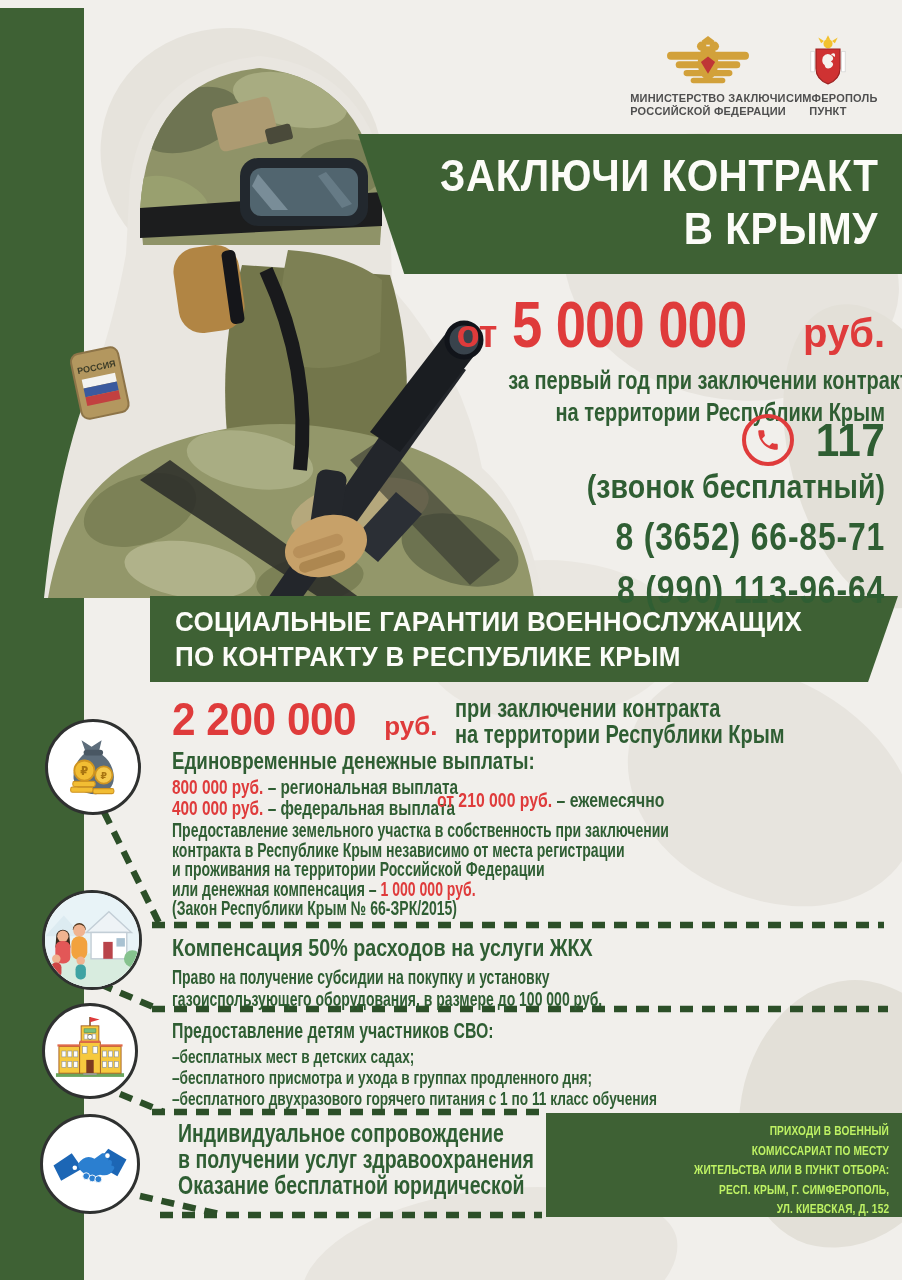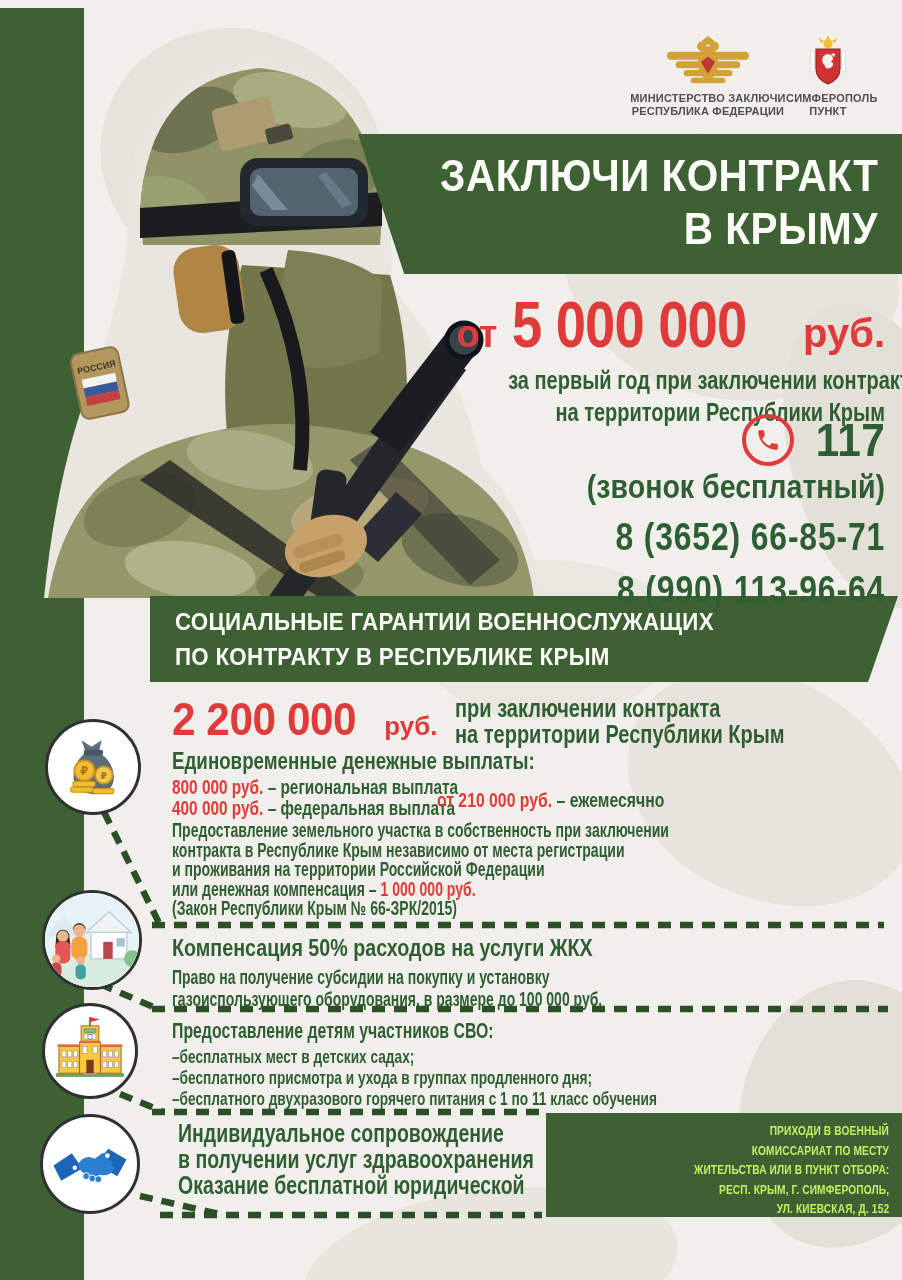--- a/index.html
+++ b/index.html
@@ -39,21 +39,21 @@
   .call-row{display:flex;justify-content:flex-end;align-items:center;gap:14px;}
   .call-word{font-size:47px;letter-spacing:.5px;}
   .call-circle{width:44px;height:44px;border:4px solid #df3b3b;border-radius:50%;
     display:flex;align-items:center;justify-content:center;flex:0 0 auto;}
   .free-note{font-size:34px;}
   .phone{font-size:38px;letter-spacing:1px;margin-top:10px;}
   
   .social-banner{position:absolute;left:150px;top:596px;width:748px;height:86px;background:#3e6134;
     clip-path:polygon(0 0,100% 0,96% 100%,0 100%);z-index:5;}
   .sb-in{padding:8px 0 0 25px;}
-  .sb-line{font-size:24px;line-height:35px;color:#fcfcf8;letter-spacing:.3px;}
+  .sb-line{font-size:28px;line-height:35px;color:#fcfcf8;letter-spacing:.3px;}
   
   .pay-amount{position:absolute;left:172px;top:692px;display:flex;align-items:baseline;gap:12px;z-index:6;}
   .pa-num{font-size:46px;letter-spacing:-.5px;}
   .pa-cur{font-size:26px;}
   .pay-cond{position:absolute;left:455px;top:695px;font-size:25px;line-height:26px;z-index:6;text-decoration:underline;}
   .onetime{position:absolute;left:172px;top:747px;font-size:24px;z-index:6;}
   .grants-left{position:absolute;left:172px;top:776px;font-size:20.5px;line-height:21px;z-index:6;}
   .grants-right{position:absolute;left:437px;top:788px;font-size:20.5px;z-index:6;}
   .land{position:absolute;left:172px;top:821px;font-size:19.5px;line-height:19.5px;z-index:6;}
   .housing1{position:absolute;left:172px;top:934px;font-size:24px;z-index:6;}
@@ -177,21 +177,21 @@
         <rect x="24" y="43" width="62" height="8" rx="4"></rect>
         <rect x="33" y="53" width="44" height="7" rx="3.5"></rect>
         <ellipse cx="55" cy="34" rx="13" ry="21"></ellipse>
         <circle cx="47" cy="13" r="6"></circle>
         <circle cx="63" cy="13" r="6"></circle>
         <polygon points="47,6 55,0 63,6 61,11 49,11"></polygon>
       </g>
       <path d="M55 26 L64 33 L55 48 L46 33 Z" fill="#bf3636"></path>
     </svg>
     <div class="logo-label">МИНИСТЕРСТВО ЗАКЛЮЧИ</div>
-    <div class="logo-label">РЕСПУБЛИКА ФЕДЕРАЦИИ</div>
+    <div class="logo-label">РОССИЙСКОЙ ФЕДЕРАЦИИ</div>
   </div>
 
   <div class="logo" style="left:786px;top:34px;width:84px;">
     <svg width="40" height="54" viewBox="0 0 70 90">
       <circle cx="35" cy="15" r="8" fill="#f2c12e"></circle>
       <polygon points="35,0 39,8 31,8" fill="#f2c12e"></polygon>
       <polygon points="18,4 28,10 23,14" fill="#f2c12e"></polygon>
       <polygon points="52,4 42,10 47,14" fill="#f2c12e"></polygon>
       <rect x="5" y="28" width="6" height="36" fill="#ffffff" stroke="#c9c9c9" stroke-width="1"></rect>
       <rect x="59" y="28" width="6" height="36" fill="#ffffff" stroke="#c9c9c9" stroke-width="1"></rect>

